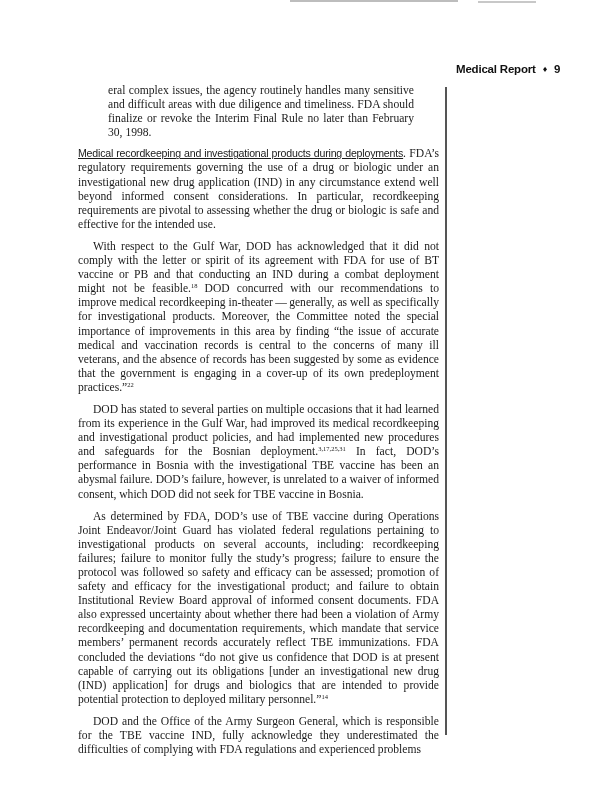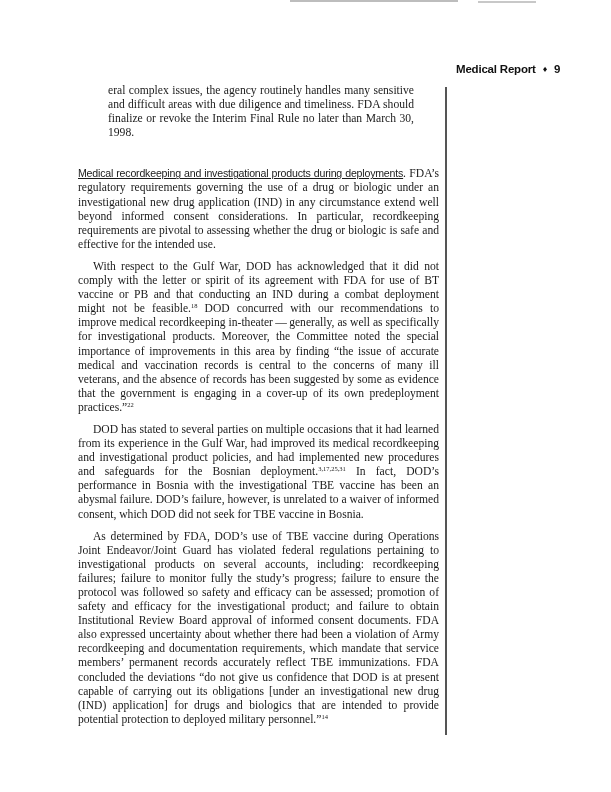--- a/index.html
+++ b/index.html
@@ -72,21 +72,20 @@
     .indented-block {
       margin: 0 25px 0 30px !important;
       padding-bottom: 6px;
     }
     .para {
       text-indent: 15px;
       padding-bottom: 8px;
     }
     .para.first {
       text-indent: 0;
-      margin-top: 20px;
     }
     .run-in-heading {
       font-family: "Liberation Sans", sans-serif;
       font-size: 10.6px;
       text-decoration: underline;
       letter-spacing: -0.2px;
     }
     sup {
       font-size: 6.5px;
       line-height: 0;
@@ -100,24 +99,25 @@
 <div class="top-rule-right"></div>
 
 <div class="running-header">
   <span>Medical Report</span><span class="bullet">♦</span><span>9</span>
 </div>
 
 <div class="vertical-rule"></div>
 
 <div class="text-column">
 
-  <p class="indented-block">eral complex issues, the agency routinely handles many sensitive and difficult areas with due diligence and timeliness. FDA should finalize or revoke the Interim Final Rule no later than March 30, 1998.</p>
+  <p class="indented-block">eral complex issues, the agency routinely handles many sensitive and difficult areas with due diligence and timeliness. FDA should finalize or revoke the Interim Final Rule no later than February 30, 1998.</p>
 
   <p class="para first"><span class="run-in-heading">Medical recordkeeping and investigational products during deployments</span><span>.</span><span> FDA’s regulatory requirements governing the use of a drug or biologic under an investigational new drug application (IND) in any circumstance extend well beyond informed consent considerations. In particular, recordkeeping requirements are pivotal to assessing whether the drug or biologic is safe and effective for the intended use.</span></p>
 
   <p class="para"><span>With respect to the Gulf War, DOD has acknowledged that it did not comply with the letter or spirit of its agreement with FDA for use of BT vaccine or PB and that conducting an IND during a combat deployment might not be feasible.</span><sup>18</sup><span> DOD concurred with our recommendations to improve medical recordkeeping in-theater — generally, as well as specifically for investigational products. Moreover, the Committee noted the special importance of improvements in this area by finding “the issue of accurate medical and vaccination records is central to the concerns of many ill veterans, and the absence of records has been suggested by some as evidence that the government is engaging in a cover-up of its own predeployment practices.”</span><sup>22</sup></p>
 
   <p class="para"><span>DOD has stated to several parties on multiple occasions that it had learned from its experience in the Gulf War, had improved its medical recordkeeping and investigational product policies, and had implemented new procedures and safeguards for the Bosnian deployment.</span><sup>3,17,25,31</sup><span> In fact, DOD’s performance in Bosnia with the investigational TBE vaccine has been an abysmal failure. DOD’s failure, however, is unrelated to a waiver of informed consent, which DOD did not seek for TBE vaccine in Bosnia.</span></p>
 
   <p class="para"><span>As determined by FDA, DOD’s use of TBE vaccine during Operations Joint Endeavor/Joint Guard has violated federal regulations pertaining to investigational products on several accounts, including: recordkeeping failures; failure to monitor fully the study’s progress; failure to ensure the protocol was followed so safety and efficacy can be assessed; promotion of safety and efficacy for the investigational product; and failure to obtain Institutional Review Board approval of informed consent documents. FDA also expressed uncertainty about whether there had been a violation of Army recordkeeping and documentation requirements, which mandate that service members’ permanent records accurately reflect TBE immunizations. FDA concluded the deviations “do not give us confidence that DOD is at present capable of carrying out its obligations [under an investigational new drug (IND) application] for drugs and biologics that are intended to provide potential protection to deployed military personnel.”</span><sup>14</sup><span></span></p>
 
+  <p class="para"><span>DOD and the Office of the Army Surgeon General, which is responsible for the TBE vaccine IND, fully acknowledge they underestimated the difficulties of complying with FDA regulations and experienced problems</span></p>
 
 </div>
 
 </body></html>

